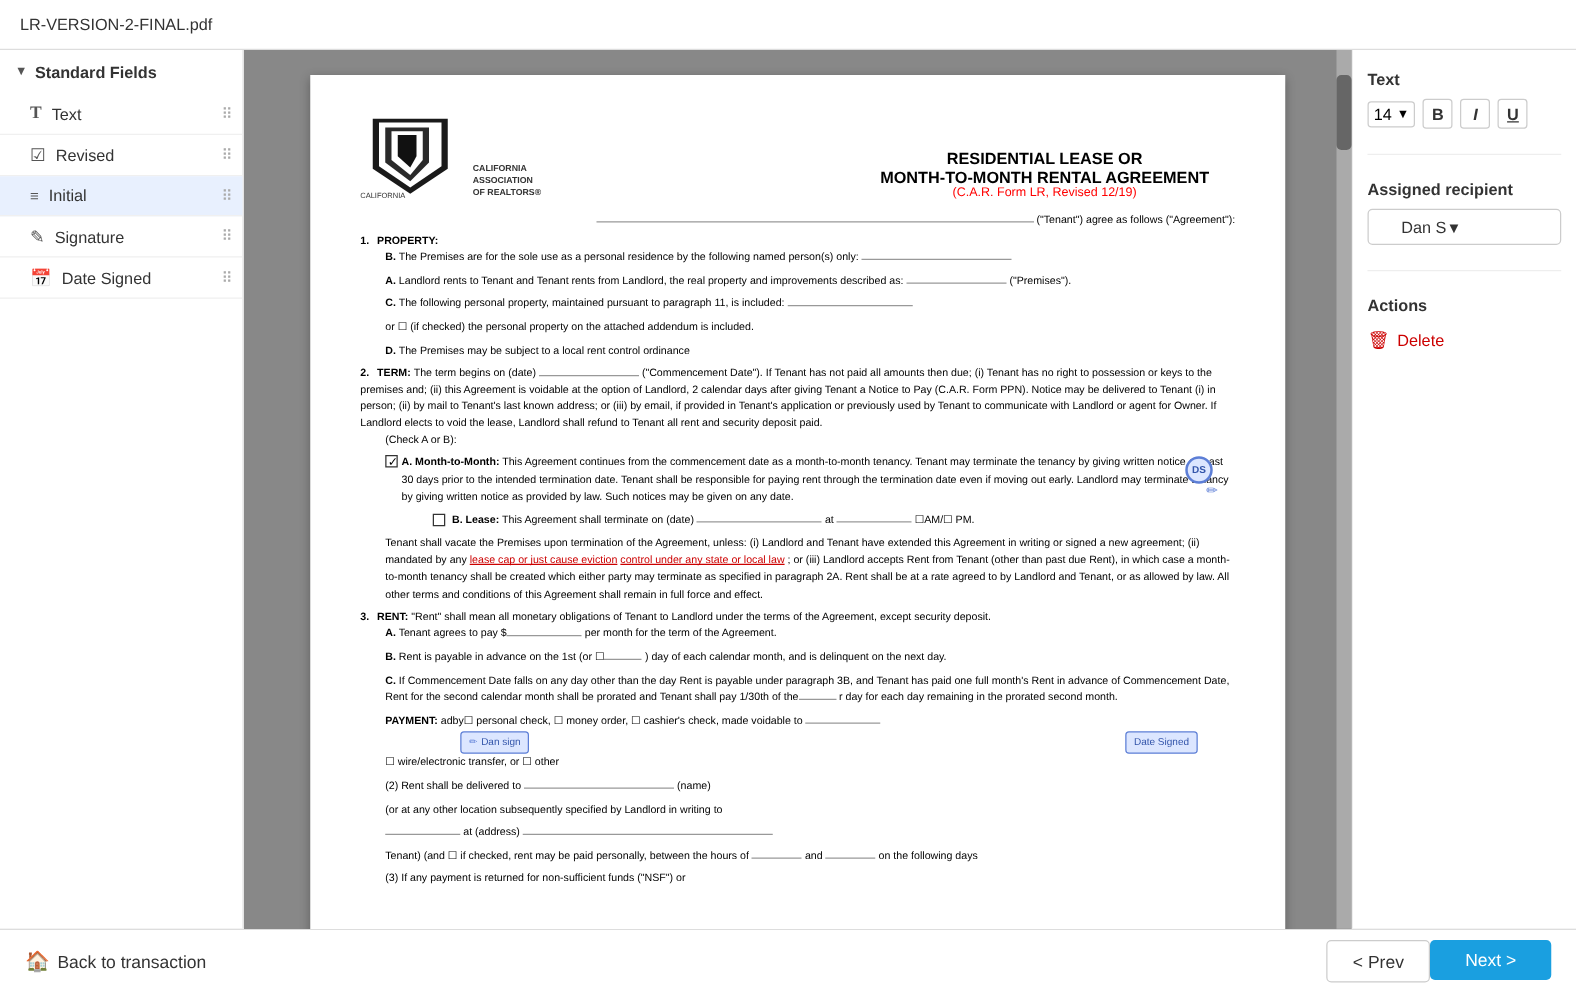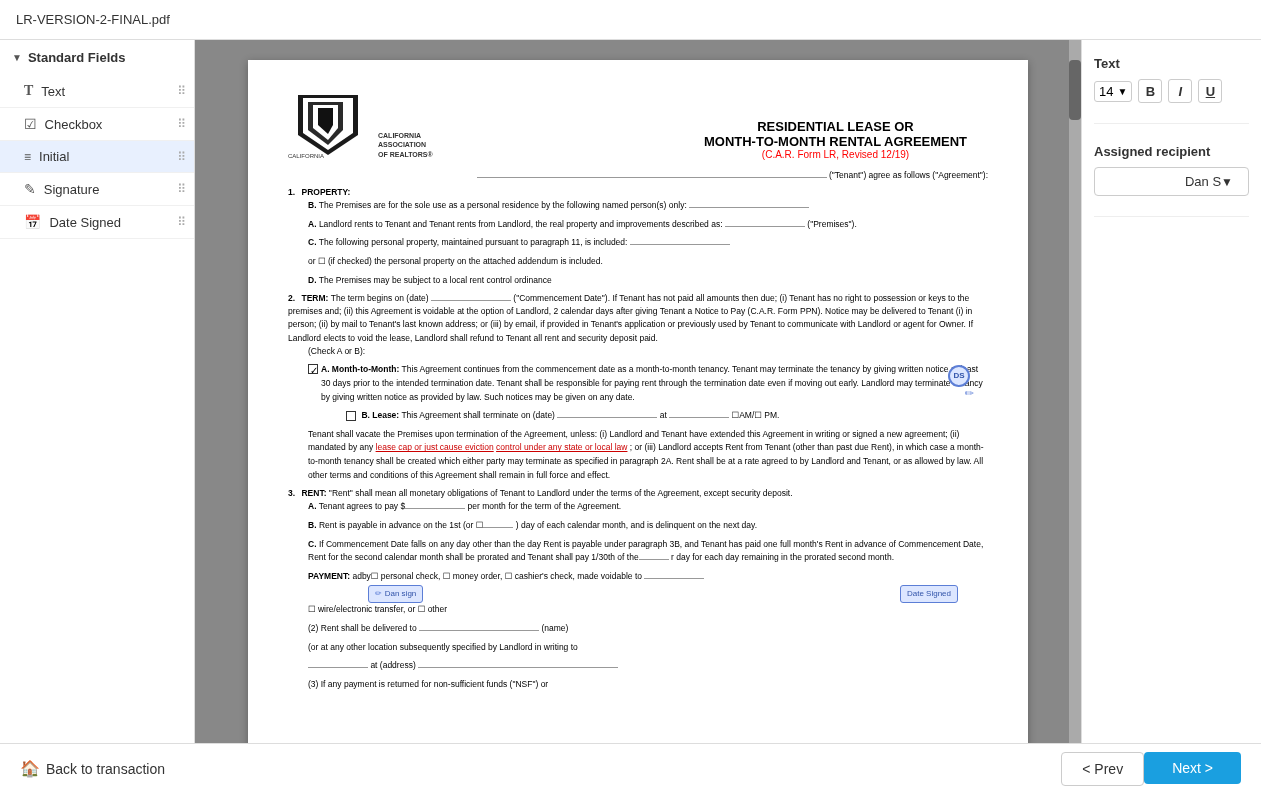--- a/index.html
+++ b/index.html
@@ -212,24 +212,24 @@
 
     .divider {
       border: none;
       border-top: 1px solid #eee;
       margin: 4px 0;
     }
 
     .assigned-recipient-dropdown {
       display: flex;
       align-items: center;
-      justify-content: flex-end;
+      justify-content: flex-start;
       border: 1px solid #ccc;
       border-radius: 4px;
-      padding: 6px 15px;
+      padding: 6px 26px;
       cursor: pointer;
       font-size: 13px;
       color: #333;
     }
 
     .actions-section { }
 
     .delete-btn {
       display: flex;
       align-items: center;
@@ -332,21 +332,21 @@
     </div>
 
     <div class="sidebar-item">
       <span class="item-icon" style="font-weight:bold; font-family:serif;">T</span>
       <span class="item-label">Text</span>
       <span class="drag-handle">⠿</span>
     </div>
 
     <div class="sidebar-item">
       <span class="item-icon">☑</span>
-      <span class="item-label">Checkbox</span>
+      <span class="item-label">Revised</span>
       <span class="drag-handle">⠿</span>
     </div>
 
     <div class="sidebar-item active">
       <span class="item-icon" style="font-size:12px;">≡</span>
       <span class="item-label">Initial</span>
       <span class="drag-handle">⠿</span>
     </div>
 
     <div class="sidebar-item">
@@ -490,20 +490,27 @@
             </div>
             <div class="doc-line">
               <span>(or at any other location subsequently specified by Landlord in writing to</span>
             </div>
             <div class="doc-line">
               <span style="border-bottom:1px solid #999; display:inline-block; width:60px;"></span>
               <span>at (address)</span>
               <span style="border-bottom:1px solid #999; display:inline-block; width:200px;"></span>
             </div>
             <div class="doc-line">
+              <span>Tenant) (and ☐ if checked, rent may be paid personally, between the hours of</span>
+              <span style="border-bottom:1px solid #999; display:inline-block; width:40px;"></span>
+              <span>and</span>
+              <span style="border-bottom:1px solid #999; display:inline-block; width:40px;"></span>
+              <span>on the following days</span>
+            </div>
+            <div class="doc-line">
               <span>(3) If any payment is returned for non-sufficient funds ("NSF") or</span>
             </div>
           </div>
         </div>
       </div>
 
     </div>
   </div>
 
   <div class="right-panel">
@@ -532,20 +539,27 @@
     <div>
       <div class="panel-section-title">Assigned recipient</div>
       <div class="assigned-recipient-dropdown">
         <span>Dan S</span>
         <span style="font-size:12px;">▼</span>
       </div>
     </div>
 
     <hr class="divider">
 
+    <div class="actions-section">
+      <div class="panel-section-title">Actions</div>
+      <div class="delete-btn">
+        <span class="trash-icon">🗑</span>
+        <span>Delete</span>
+      </div>
+    </div>
 
   </div>
 
 </div>
 
 <div class="bottom-bar">
   <a class="back-to-transaction">
     <span class="home-icon">🏠</span>
     <span>Back to transaction</span>
   </a>

